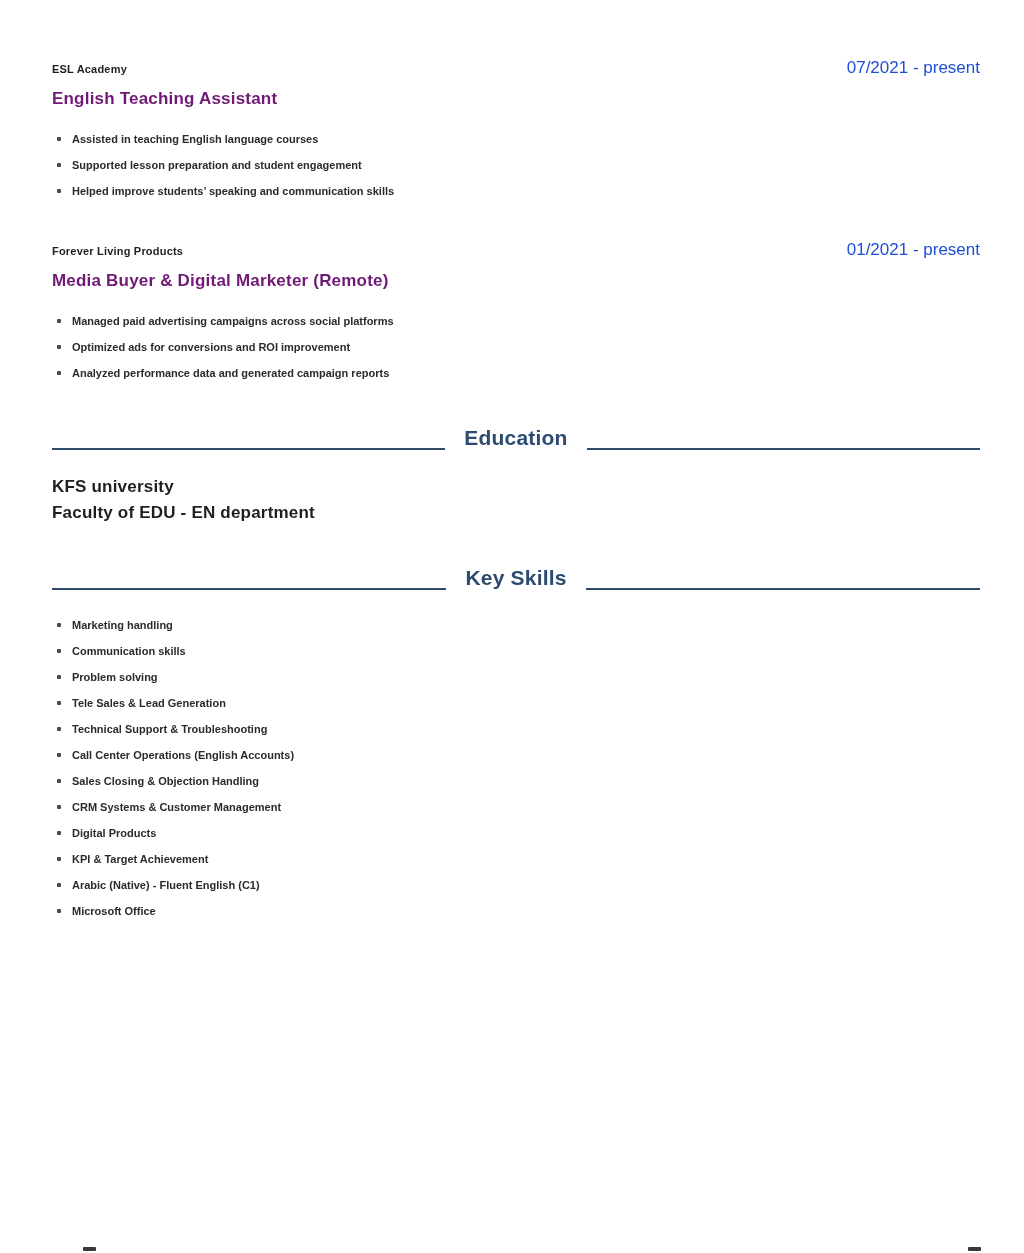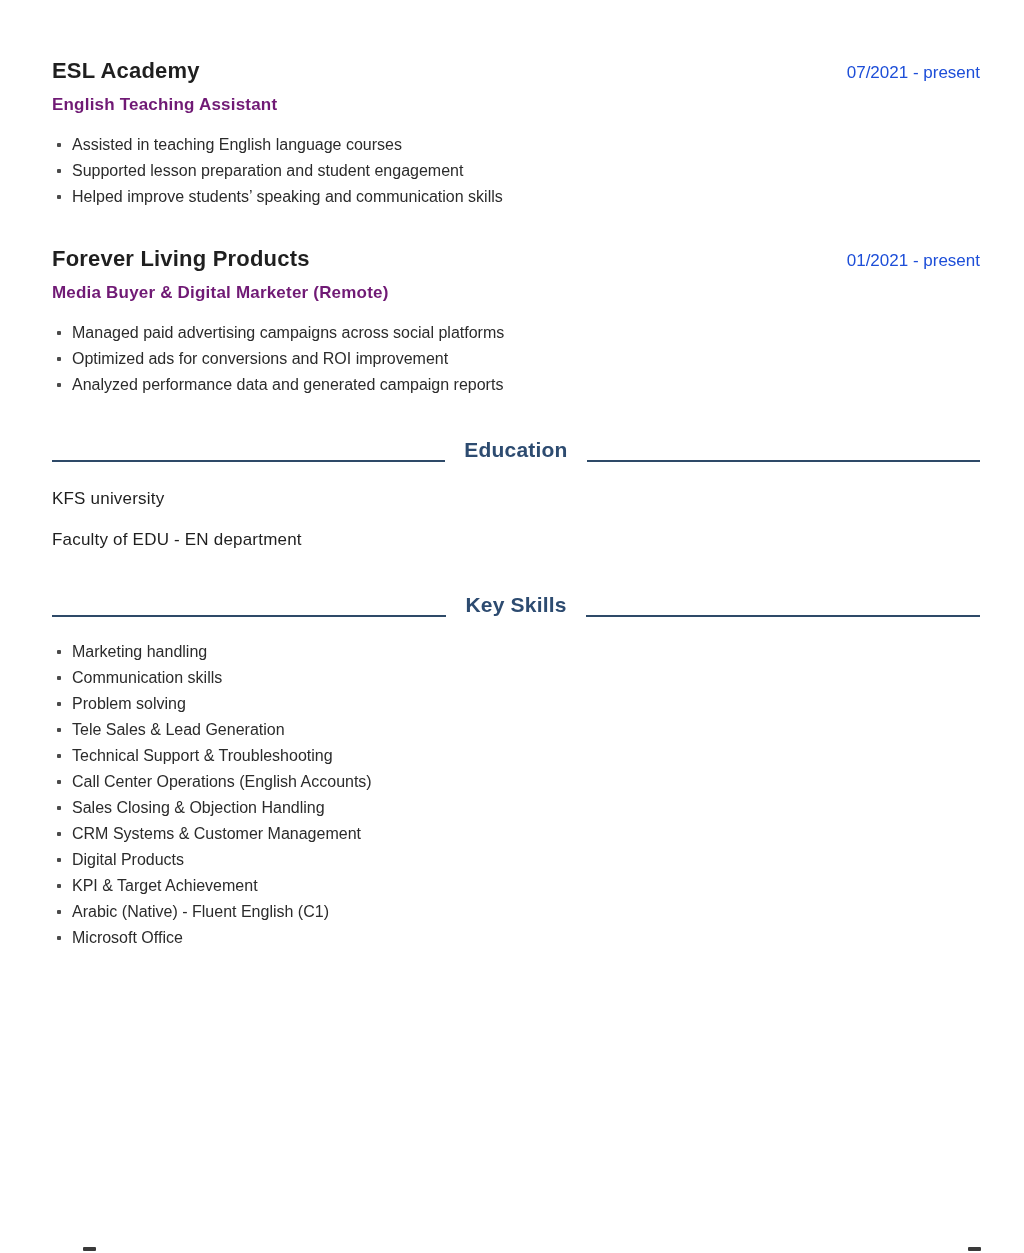--- a/index.html
+++ b/index.html
@@ -22,21 +22,21 @@
   }
   
   .job { margin-bottom: 0; }
   .job + .job { margin-top: 36px; }
   .job-header {
     display: flex;
     justify-content: space-between;
     align-items: baseline;
   }
   .company {
-    font-size: 22px;
+    font-size: 11px;
     font-weight: 700;
     color: #1f1f1f;
     letter-spacing: 0.2px;
   }
   .date {
     font-size: 17px;
     font-weight: 400;
     color: #1d4ed8;
     white-space: nowrap;
   }
@@ -49,23 +49,24 @@
   }
   
   ul.bullets {
     list-style: none;
     margin-top: 17px;
     margin-left: 3px;
   }
   ul.bullets li {
     position: relative;
     padding-left: 17px;
-    font-size: 16px;
+    font-size: 11px;
     line-height: 26px;
     color: #2b2b2b;
+    font-weight: bold;
   }
   ul.bullets li::before {
     content: "";
     position: absolute;
     left: 2px;
     top: 11px;
     width: 4px;
     height: 4px;
     background: #4a4a4a;
     border-radius: 1px;
@@ -86,25 +87,24 @@
     font-size: 21px;
     font-weight: 700;
     color: #2d4b70;
     letter-spacing: 0.2px;
     white-space: nowrap;
   }
   
   .education-block { margin-top: 24px; }
   .education-block .edu-line {
     font-size: 17px;
-    font-weight: 400;
+    font-weight: 700;
     color: #1f1f1f;
     line-height: 26px;
     letter-spacing: 0.2px;
-    margin-top: 15px;
   }
   
   .skills-block ul.bullets { margin-top: 22px; }
   
   .edge-mark {
     position: absolute;
     height: 4px;
     width: 13px;
     background: #3a3a3a;
     bottom: 2px;

